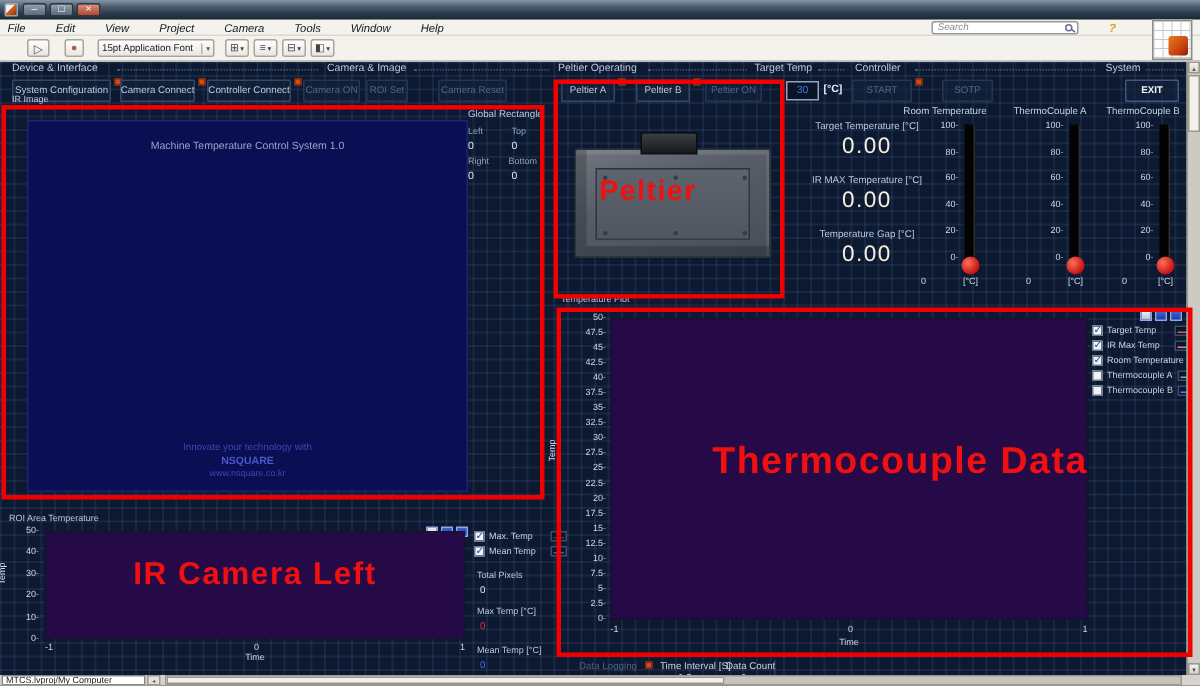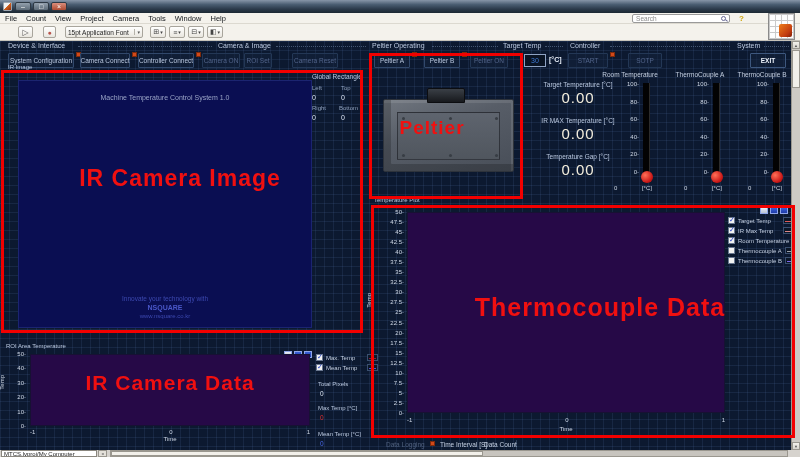--- a/index.html
+++ b/index.html
@@ -12,22 +12,22 @@
     display:flex; align-items:center; gap:3px; padding:0 3px; z-index:90; }
   .tb-icon { width:9px; height:9px; border:1px solid #9aa4ae; border-radius:1px;
     background:linear-gradient(135deg,#f2f2f2 45%,#d8641e 45%,#8c3110 100%); }
   .tb-title { flex:1; font-size:8px; color:#eef2f6; white-space:nowrap; overflow:hidden; text-shadow:0 1px 1px rgba(0,0,0,.7); }
   .win-controls { display:flex; gap:2px; }
   .win-btn { width:16px; height:9px; border:1px solid #2e3944; border-radius:2px; color:#fff;
     font-size:7px; line-height:7px; text-align:center; background:linear-gradient(#93a0ad,#5d6b78); }
   .win-btn.close { background:linear-gradient(#da8d7b,#ae4a31); }
 
   .menubar { position:absolute; top:13px; left:0; right:0; height:11px; background:#f4f2ec;
-    border-bottom:1px solid #dcd9d0; display:flex; align-items:center; gap:9px;
-    padding:0 56px 0 5px; font-size:7.5px; color:#14181c; z-index:85; }
+    border-bottom:1px solid #dcd9d0; display:flex; align-items:center; gap:20px;
+    padding:0 56px 0 5px; font-size:7.5px; color:#14181c; z-index:85;font-style:italic; }
   .menu-item { cursor:default; }
   .menu-spacer { flex:1; }
   .search-box { width:98px; height:9px; background:#fff; border:1px solid #9a9a9a; border-radius:2px;
     display:flex; align-items:center; gap:2px; padding:0 3px; font-size:6.5px; color:#8a8a8a; }
   .search-text { flex:1; }
   .mag-icon { width:5px; height:5px; border:1px solid #6a6a96; border-radius:50%; position:relative; }
   .mag-icon::after { content:""; position:absolute; width:3px; height:1px; background:#6a6a96;
     right:-3px; bottom:-1px; transform:rotate(40deg); }
   .help-icon { font-size:8px; font-weight:bold; color:#cfa408; }
   .help-icon::after { content:"?"; }
@@ -174,21 +174,21 @@
   <span class="tb-icon"></span>
   <span class="win-controls">
     <span class="win-btn">–</span>
     <span class="win-btn">□</span>
     <span class="win-btn close">×</span>
   </span>
 </div>
 
 <div class="menubar">
   <span class="menu-item">File</span>
-  <span class="menu-item">Count</span>
+  <span class="menu-item">Edit</span>
   <span class="menu-item">View</span>
   <span class="menu-item">Project</span>
   <span class="menu-item">Camera</span>
   <span class="menu-item">Tools</span>
   <span class="menu-item">Window</span>
   <span class="menu-item">Help</span>
   <span class="menu-spacer"></span>
   <span class="search-box">
     <span class="search-text">Search</span>
     <span class="mag-icon"></span>
@@ -480,26 +480,25 @@
 
   <span class="stat-label dim-text" style="left:386px; top:400px; font-size:6.5px;">Data Logging</span>
   <span class="led" style="left:430px; top:400px; right:auto;"></span>
   <span class="stat-label" style="left:440px; top:400px; color:#c5d0e2; font-size:6.5px;">Time Interval [S]</span>
   <span class="stat-value" style="left:452px; top:408px;">0.5</span>
   <span class="stat-label" style="left:484px; top:400px; color:#c5d0e2; font-size:6.5px;">Data Count</span>
   <span class="stat-value" style="left:494px; top:408px;">0</span>
   <span class="vsep" style="left:516px; top:399px; height:10px;"></span>
 
   <div class="anno-rect" style="left:1px; top:29px; width:362px; height:263px;"></div>
-  <div class="anno-text" style="left:30px; top:124px; width:300px; font-size:23px;">IR Camera Image</div>
   <div class="anno-rect" style="left:369px; top:12px; width:154px; height:146px;"></div>
   <div class="anno-text" style="left:369px; top:76px; width:126px; font-size:19px;">Peltier</div>
   <div class="anno-rect" style="left:371px; top:164px; width:424px; height:233px;"></div>
   <div class="anno-text" style="left:440px; top:252px; width:320px; font-size:25px;">Thermocouple Data</div>
-  <div class="anno-text" style="left:40px; top:330px; width:260px; font-size:21px;">IR Camera Data</div>
+  <div class="anno-text" style="left:40px; top:330px; width:260px; font-size:21px;">IR Camera Left</div>
 </div>
 
 <div class="vscroll">
   <span class="varrow up"></span>
   <span class="vthumb"></span>
   <span class="varrow down"></span>
 </div>
 <div class="statusbar">
   <span class="proj-tab"><span>MTCS.lvproj/My Computer</span></span>
   <span class="tab-arrow"></span>

